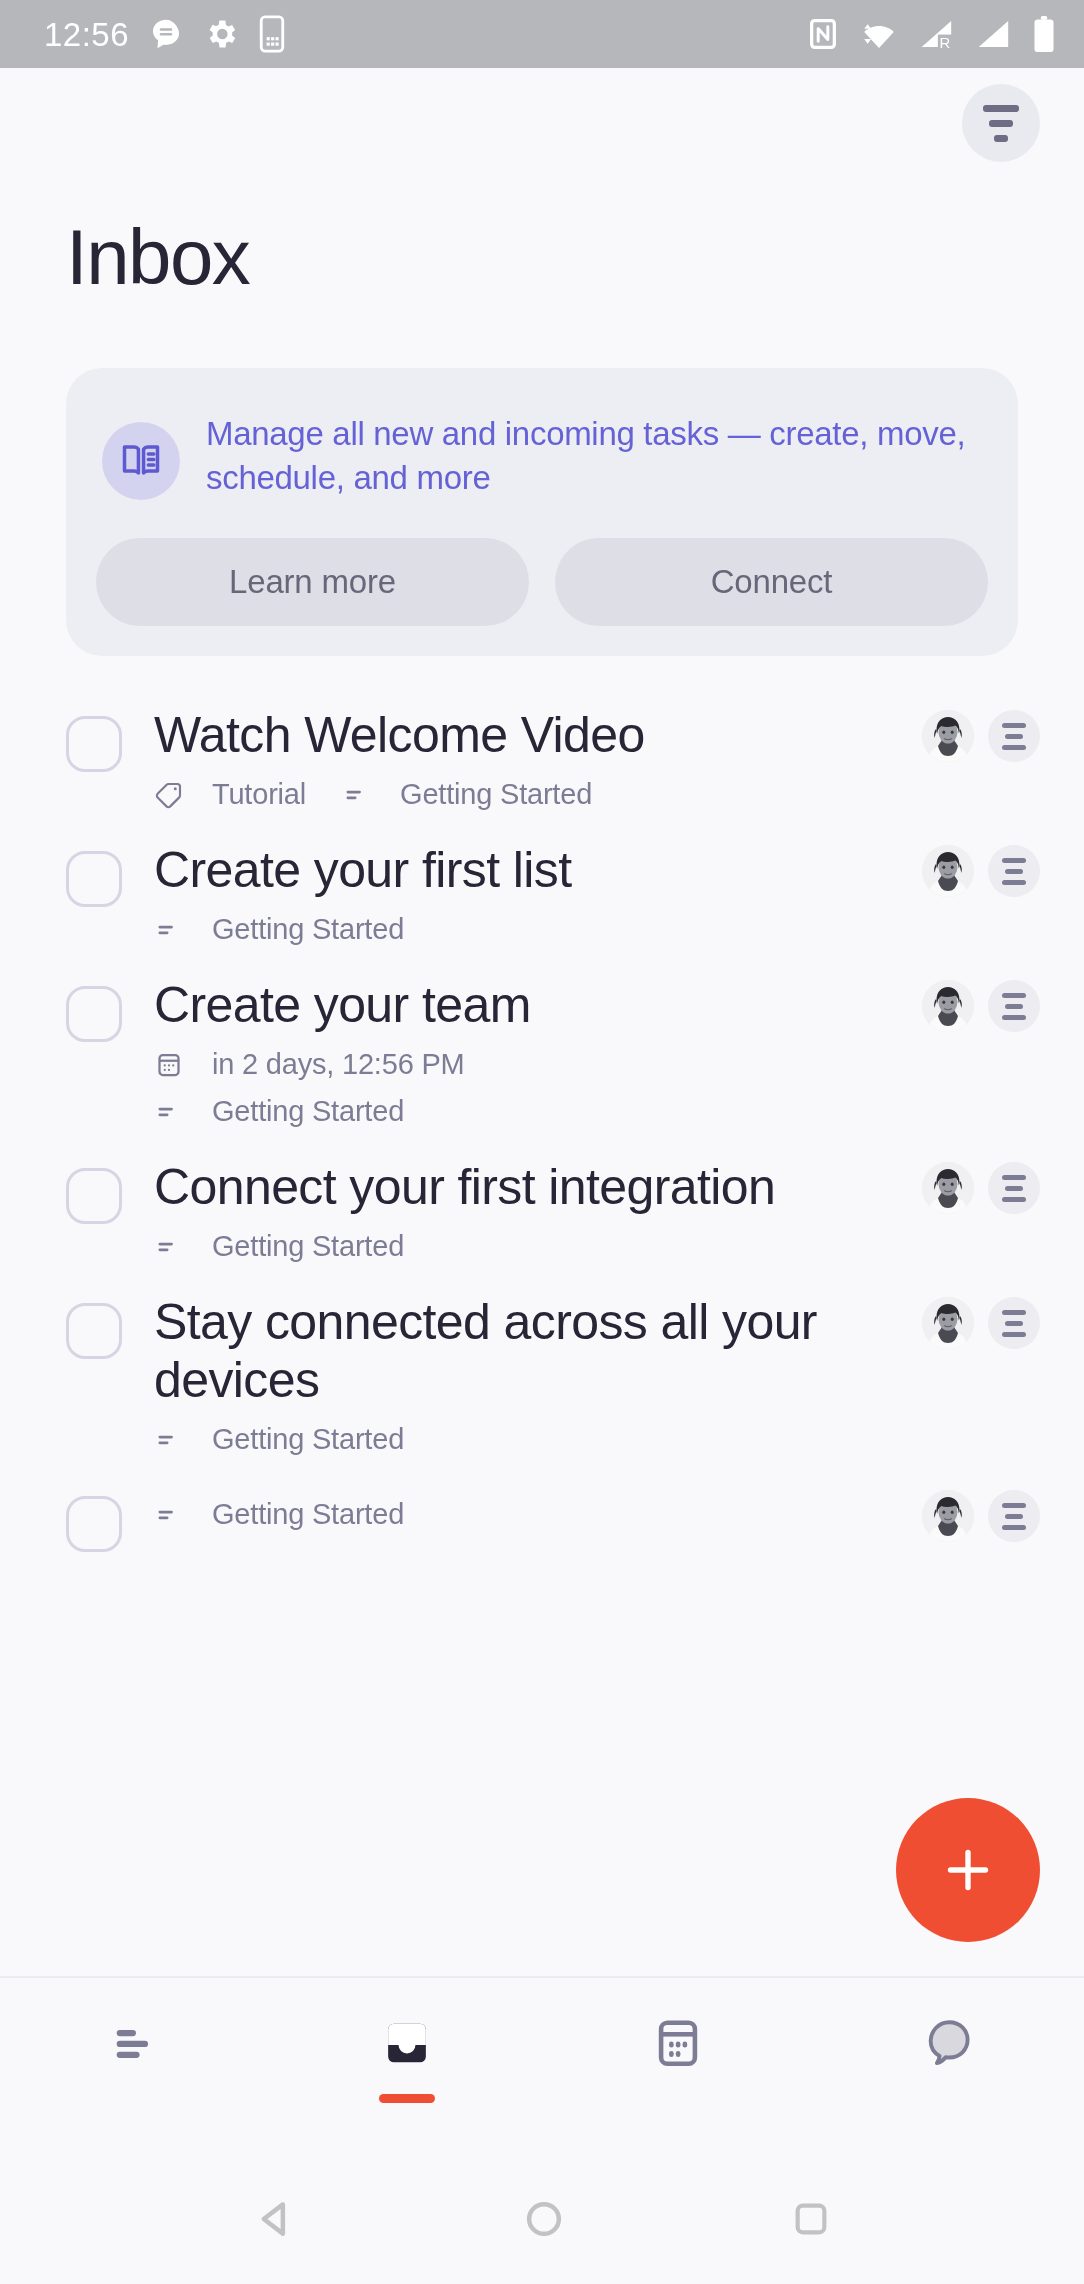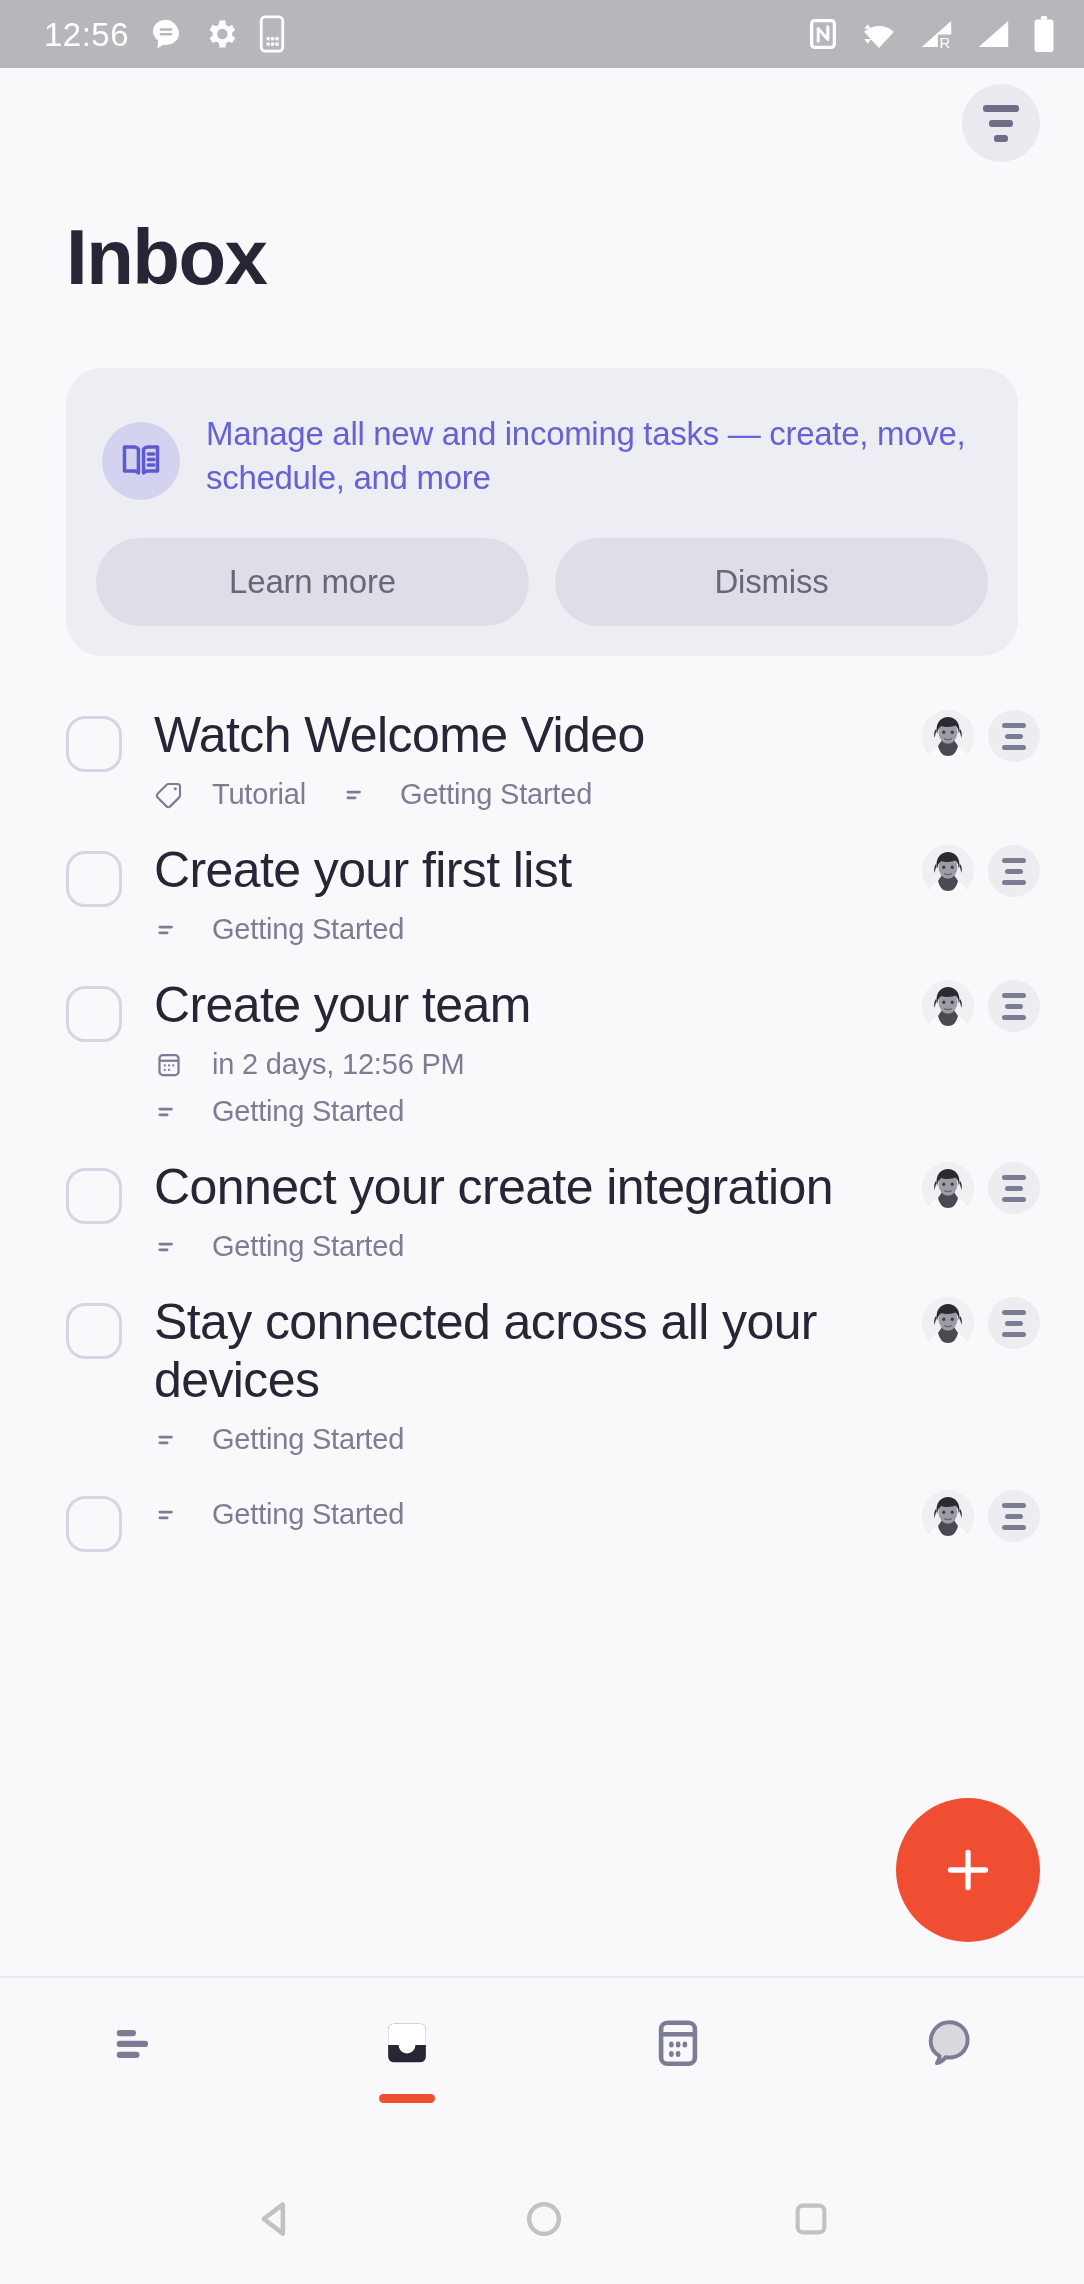--- a/index.html
+++ b/index.html
@@ -52,21 +52,21 @@
     flex-direction:column; gap:8px;
     cursor:pointer;
   }
   .filter-btn i { display:block; background:#6E6D85; border-radius:3px; height:7px; }
   .filter-btn i:nth-child(1){ width:36px; }
   .filter-btn i:nth-child(2){ width:24px; }
   .filter-btn i:nth-child(3){ width:14px; }
 
   
   .page-title {
-    font-size:78px; font-weight:bold;
+    font-size:78px; font-weight:normal;
     color:#282636;
     letter-spacing:-1.5px;
     padding:40px 0 0 66px;
     line-height:1;
   }
 
   
   .banner {
     margin:72px 66px 0 66px;
     background:#EDEDF4;
@@ -275,21 +275,21 @@
           <svg width="44" height="44" viewBox="0 0 24 24" fill="none" stroke="#5D59D0" stroke-width="1.9" stroke-linecap="round" stroke-linejoin="round">
             <path d="M3 4.4h5.1c1.1 0 2 .5 2.5 1.2v13c-.5-.7-1.4-1.2-2.5-1.2H3z"></path>
             <path d="M21 4.4h-5.1c-1.1 0-2 .5-2.5 1.2v13c.5-.7 1.4-1.2 2.5-1.2H21z"></path>
             <path d="M16 8.2h3M16 11.2h3M16 14.2h3"></path>
           </svg>
         </div>
         <div class="banner-text">Manage all new and incoming tasks — create, move, schedule, and more</div>
       </div>
       <div class="banner-actions">
         <div class="banner-btn">Learn more</div>
-        <div class="banner-btn">Dismiss</div>
+        <div class="banner-btn">Connect</div>
       </div>
     </div>
 
     <div class="tasks" id="task-list">
         <div class="task">
           <div class="task-check"></div>
           <div class="task-body">
             <div class="task-title">Watch Welcome Video</div>
             <div class="task-meta">
               <div class="meta-chip">
@@ -427,21 +427,21 @@
             <div class="menu-btn">
               <i></i>
               <i></i>
               <i></i>
             </div>
           </div>
         </div>
         <div class="task">
           <div class="task-check"></div>
           <div class="task-body">
-            <div class="task-title">Connect your create integration</div>
+            <div class="task-title">Connect your first integration</div>
             <div class="task-meta">
               <div class="meta-chip">
                 <svg width="30" height="30" viewBox="0 0 24 24">
                   <rect x="3.6" y="8.6" width="11.5" height="2.1" rx="1.05" fill="#7D7C95"></rect>
                   <rect x="3.6" y="13.2" width="8" height="2.1" rx="1.05" fill="#7D7C95"></rect>
                 </svg>
                 <span>Getting Started</span>
               </div>
             </div>
           </div>

